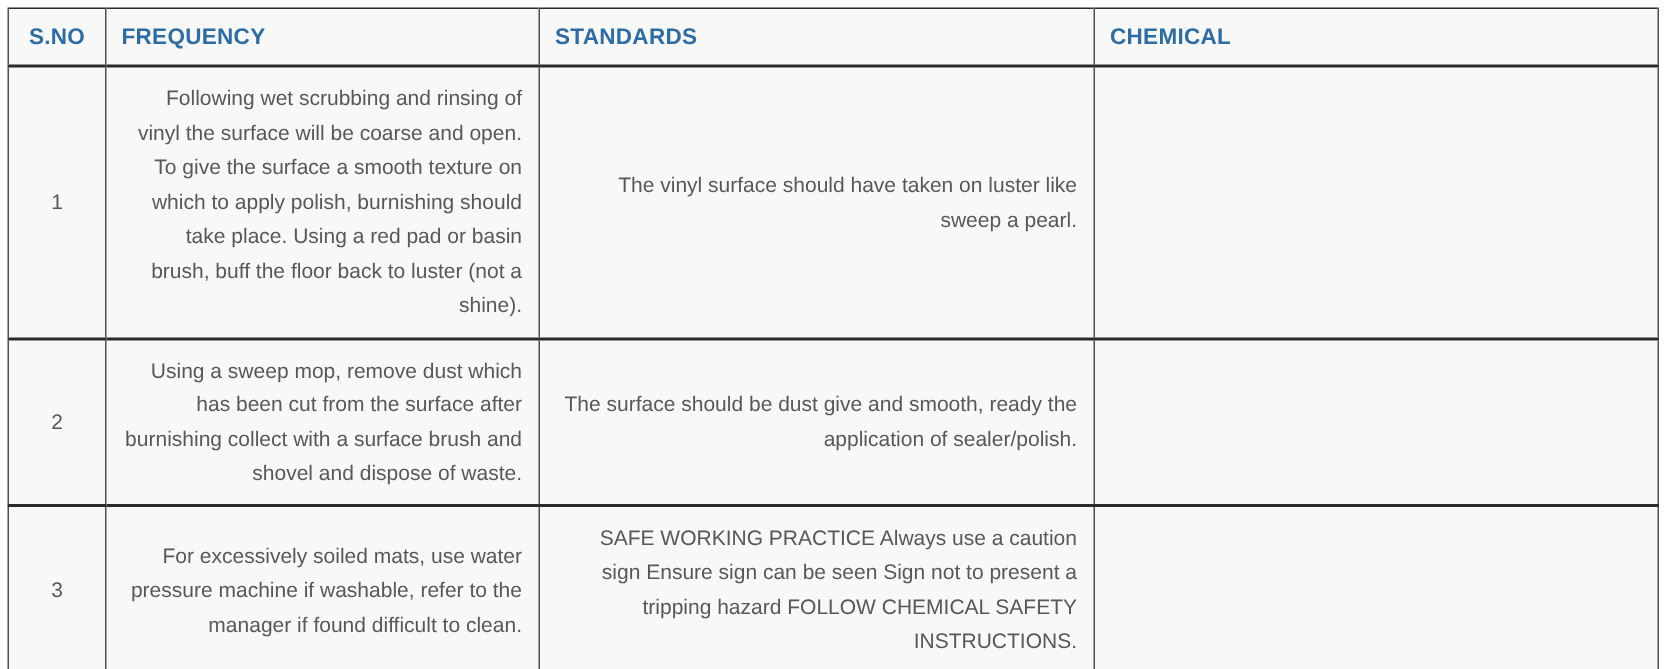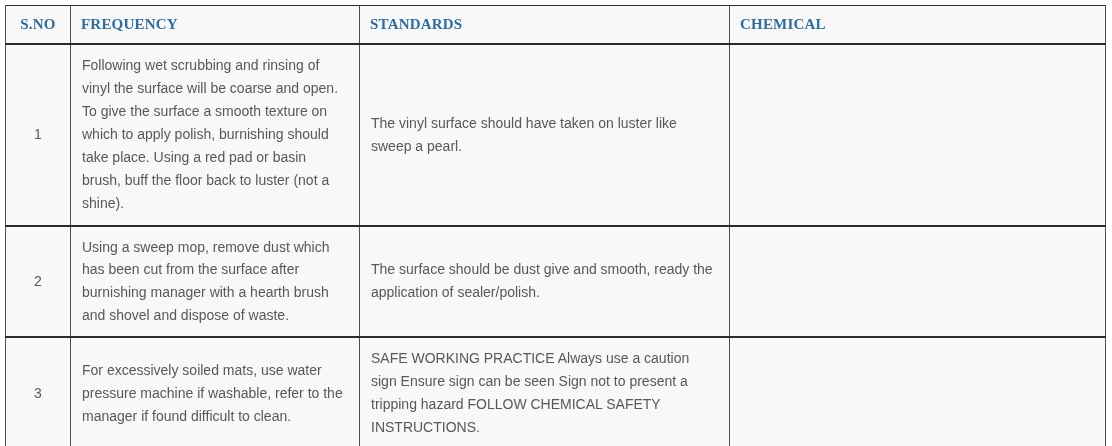--- a/index.html
+++ b/index.html
@@ -37,28 +37,28 @@
     text-align:left;
   }
   thead tr{height:38px;}
   th{
     color:var(--header-text);
     font-size:15px;
     font-weight:bold;
     padding:8px 10px;
     border-bottom:2px solid var(--border-dark);
     letter-spacing:0.2px;
-    font-family:Liberation Serif, serif;
   }
   td{
     color:var(--body-text);
     font-size:14px;
     line-height:1.64;
     padding:9px 11px;
     border-top:2px solid var(--border-dark);
+    text-align:right;
   }
   th.sno-col,td.sno-col{text-align:center;padding-left:4px;padding-right:4px;}
   tr.row-1{height:182px;}
   tr.row-2{height:106px;}
   tr.row-3{height:103px;}
 </style>
 </head>
 <body>
 
 <div class="page">
@@ -79,21 +79,21 @@
     </thead>
     <tbody>
       <tr class="row-1">
         <td class="sno-col">1</td>
         <td>Following wet scrubbing and rinsing of vinyl the surface will be coarse and open. To give the surface a smooth texture on which to apply polish, burnishing should take place. Using a red pad or basin brush, buff the floor back to luster (not a shine).</td>
         <td>The vinyl surface should have taken on luster like sweep a pearl.</td>
         <td></td>
       </tr>
       <tr class="row-2">
         <td class="sno-col">2</td>
-        <td>Using a sweep mop, remove dust which has been cut from the surface after burnishing manager with a hearth brush and shovel and dispose of waste.</td>
+        <td>Using a sweep mop, remove dust which has been cut from the surface after burnishing collect with a surface brush and shovel and dispose of waste.</td>
         <td>The surface should be dust give and smooth, ready the application of sealer/polish.</td>
         <td></td>
       </tr>
       <tr class="row-3">
         <td class="sno-col">3</td>
         <td>For excessively soiled mats, use water pressure machine if washable, refer to the manager if found difficult to clean.</td>
         <td>SAFE WORKING PRACTICE Always use a caution sign Ensure sign can be seen Sign not to present a tripping hazard FOLLOW CHEMICAL SAFETY INSTRUCTIONS.</td>
         <td></td>
       </tr>
     </tbody>

